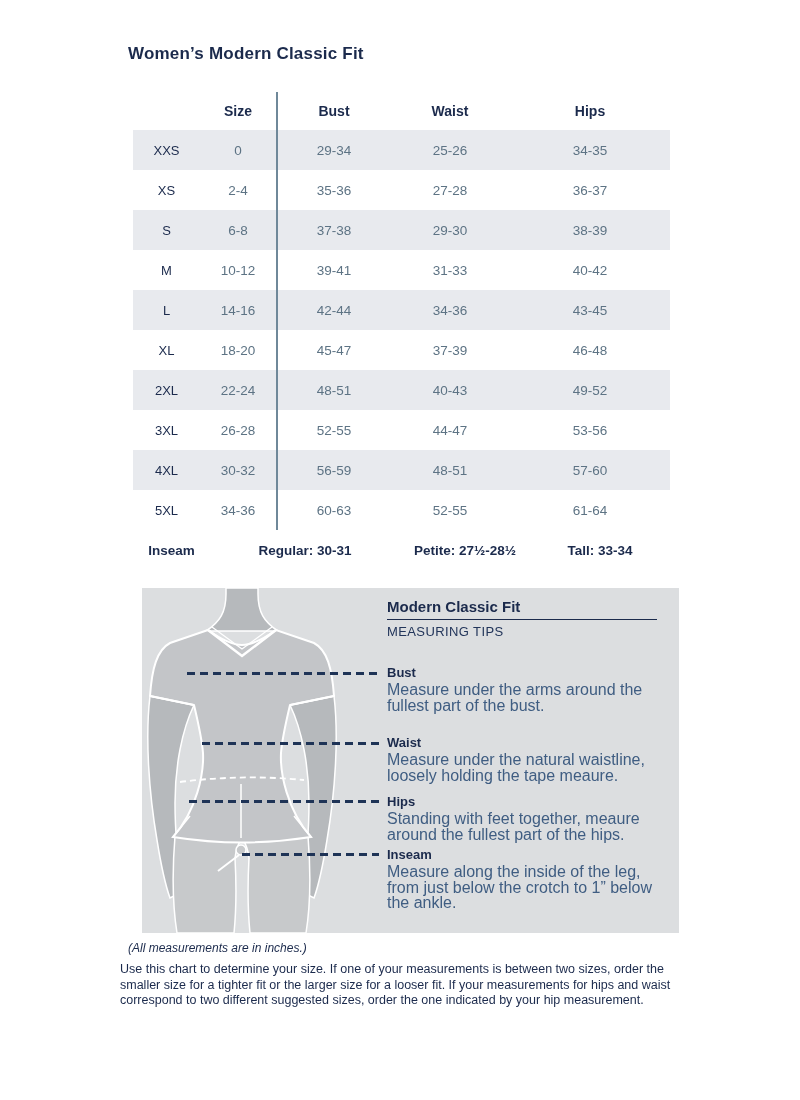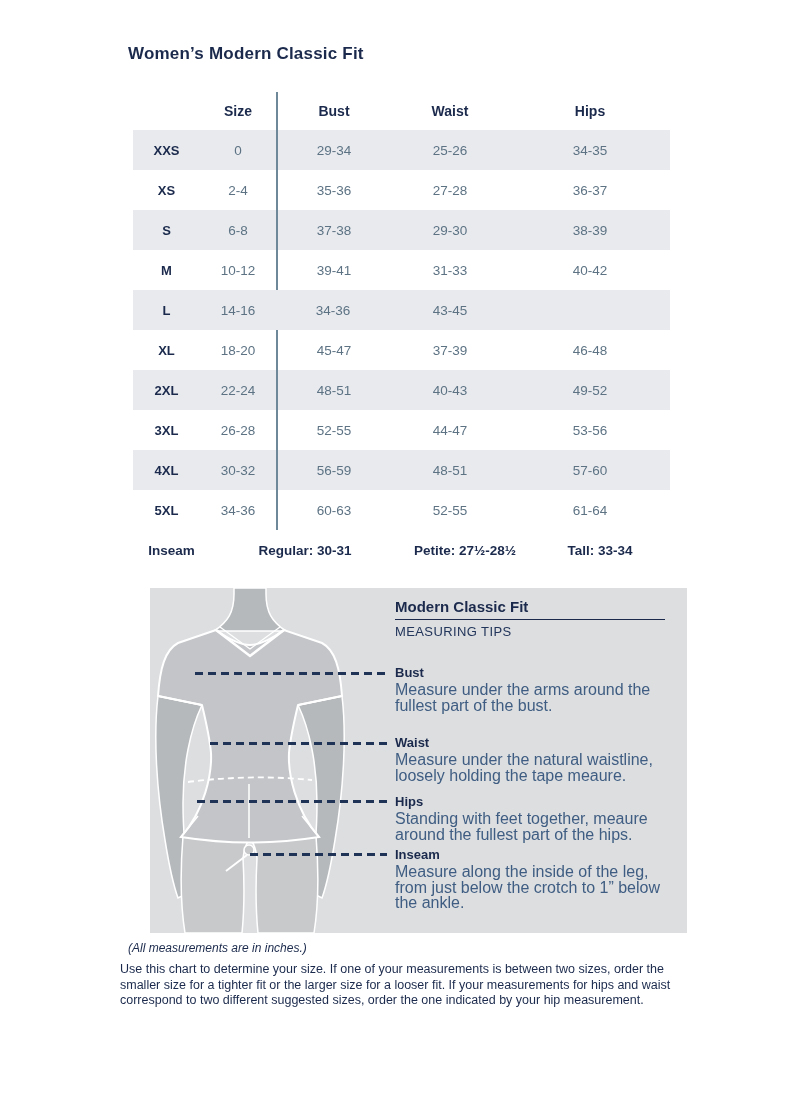--- a/index.html
+++ b/index.html
@@ -12,31 +12,31 @@
 
   
   .chart { position:absolute; left:133px; top:92px; width:537px; }
   .chart-header, .chart-row { display:grid; grid-template-columns:67px 76px 114px 120px 160px; align-items:center; }
   .chart-header { height:38px; }
   .chart-row { height:40px; }
   .chart-row:nth-child(odd) { background:#e8eaee; }
   .hcell, .cell { text-align:center; }
   .hcell { font-size:14px; font-weight:bold; color:#1b2a4c; }
   .hcell.c1 { visibility:hidden; }
-  .cell.label { font-size:13px; font-weight:bold; color:#1b2a4c; }
+  .cell.label { font-size:13px; font-weight:normal; color:#1b2a4c; }
   .cell.val  { font-size:13.5px; color:#5d7384; }
   .divided { border-left:2px solid #6f8899; height:100%; display:flex; align-items:center; justify-content:center; }
 
   
   .inseam-row { position:absolute; left:133px; top:530px; width:537px; height:40px;
                 display:grid; grid-template-columns:77px 190px 130px 140px; align-items:center; }
   .inseam-row .cell { font-size:13.5px; font-weight:bold; color:#1b2a4c; }
 
   
-  .panel { position:absolute; left:150px; top:588px; width:537px; height:345px; background:#dcdee0; }
+  .panel { position:absolute; left:142px; top:588px; width:537px; height:345px; background:#dcdee0; }
   .figure-svg { position:absolute; left:0; top:0; }
 
   .measure-line { position:absolute; height:3px;
                   background:repeating-linear-gradient(90deg,#1e3356 0 8px,transparent 8px 13px); }
   .line-bust   { top:84px;  left:45px;  width:192px; }
   .line-waist  { top:154px; left:60px;  width:177px; }
   .line-hips   { top:212px; left:47px;  width:190px; }
   .line-inseam { top:265px; left:100px; width:137px; }
 
   .tips-head { position:absolute; left:245px; top:10px; width:270px; }
@@ -99,20 +99,21 @@
     <div class="cell label">M</div>
     <div class="cell val">10-12</div>
     <div class="cell val divided">39-41</div>
     <div class="cell val">31-33</div>
     <div class="cell val">40-42</div>
   </div>
 
   <div class="chart-row">
     <div class="cell label">L</div>
     <div class="cell val">14-16</div>
+    <div class="cell val divided">42-44</div>
     <div class="cell val">34-36</div>
     <div class="cell val">43-45</div>
   </div>
 
   <div class="chart-row">
     <div class="cell label">XL</div>
     <div class="cell val">18-20</div>
     <div class="cell val divided">45-47</div>
     <div class="cell val">37-39</div>
     <div class="cell val">46-48</div>

